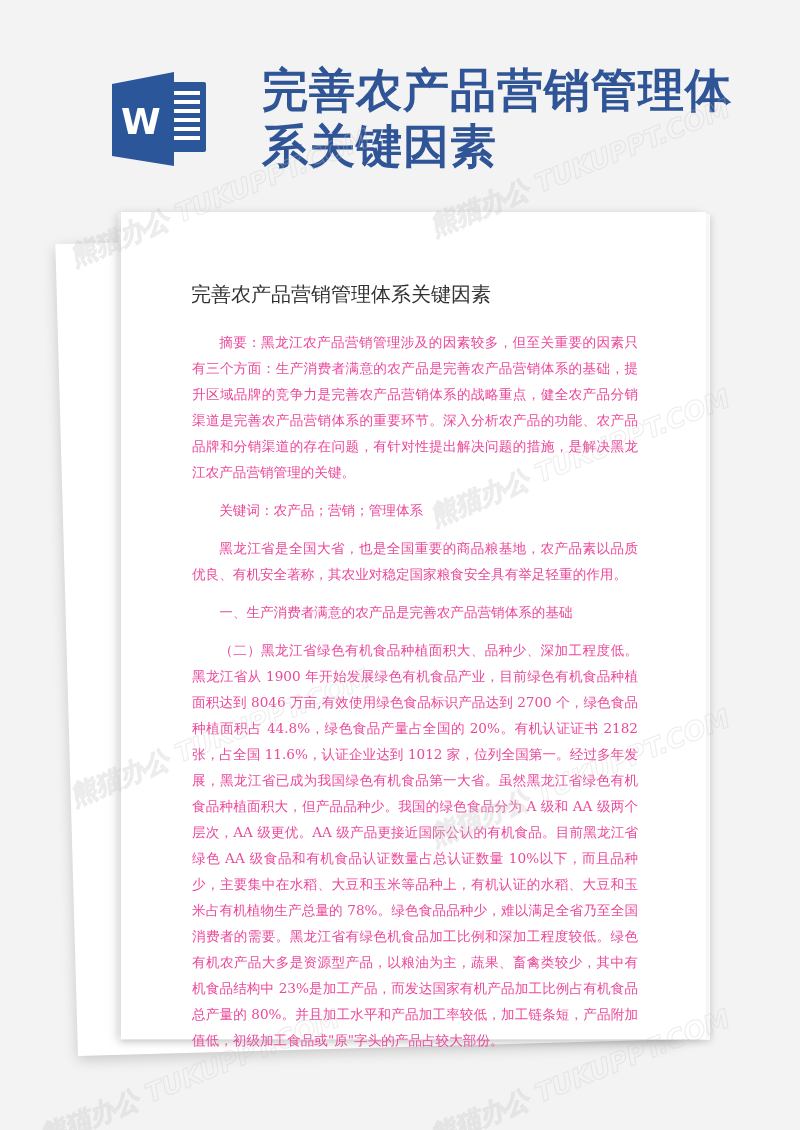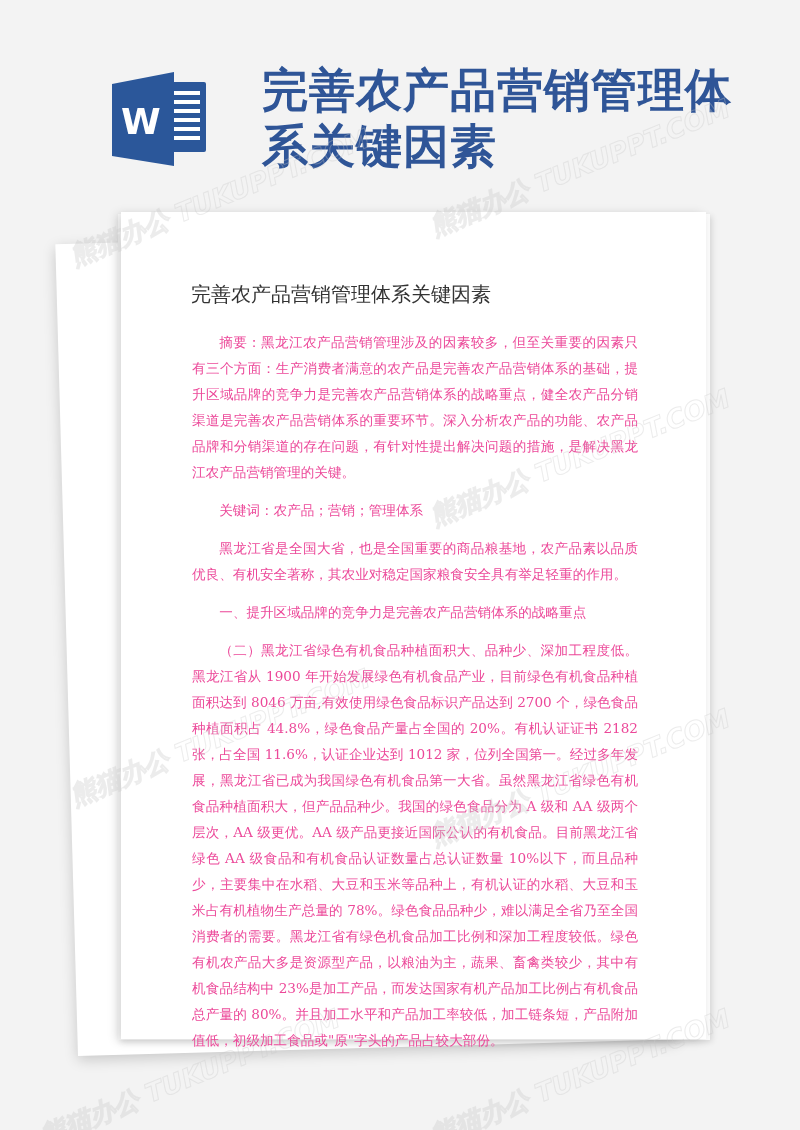--- a/index.html
+++ b/index.html
@@ -93,21 +93,21 @@
 
 <div class="page-back"></div>
 <div class="page-back2"></div>
 
 <div class="page">
   <div class="doc-title">完善农产品营销管理体系关键因素</div>
   <div class="body-text">
     <p>摘要：黑龙江农产品营销管理涉及的因素较多，但至关重要的因素只有三个方面：生产消费者满意的农产品是完善农产品营销体系的基础，提升区域品牌的竞争力是完善农产品营销体系的战略重点，健全农产品分销渠道是完善农产品营销体系的重要环节。深入分析农产品的功能、农产品品牌和分销渠道的存在问题，有针对性提出解决问题的措施，是解决黑龙江农产品营销管理的关键。</p>
     <p>关键词：农产品；营销；管理体系</p>
     <p>黑龙江省是全国大省，也是全国重要的商品粮基地，农产品素以品质优良、有机安全著称，其农业对稳定国家粮食安全具有举足轻重的作用。</p>
-    <p>一、提升区域品牌的竞争力是完善农产品营销体系的战略重点</p>
+    <p>一、生产消费者满意的农产品是完善农产品营销体系的基础</p>
     <p>（二）黑龙江省绿色有机食品种植面积大、品种少、深加工程度低。黑龙江省从 1900 年开始发展绿色有机食品产业，目前绿色有机食品种植面积达到 8046 万亩,有效使用绿色食品标识产品达到 2700 个，绿色食品种植面积占 44.8%，绿色食品产量占全国的 20%。有机认证证书 2182 张，占全国 11.6%，认证企业达到 1012 家，位列全国第一。经过多年发展，黑龙江省已成为我国绿色有机食品第一大省。虽然黑龙江省绿色有机食品种植面积大，但产品品种少。我国的绿色食品分为 A 级和 AA 级两个层次，AA 级更优。AA 级产品更接近国际公认的有机食品。目前黑龙江省绿色 AA 级食品和有机食品认证数量占总认证数量 10%以下，而且品种少，主要集中在水稻、大豆和玉米等品种上，有机认证的水稻、大豆和玉米占有机植物生产总量的 78%。绿色食品品种少，难以满足全省乃至全国消费者的需要。黑龙江省有绿色机食品加工比例和深加工程度较低。绿色有机农产品大多是资源型产品，以粮油为主，蔬果、畜禽类较少，其中有机食品结构中 23%是加工产品，而发达国家有机产品加工比例占有机食品总产量的 80%。并且加工水平和产品加工率较低，加工链条短，产品附加值低，初级加工食品或"原"字头的产品占较大部份。</p>
   </div>
 </div>
 
 <div class="watermark" style="left:420px; top:150px;">熊猫办公 TUKUPPT.COM</div>
 <div class="watermark" style="left:60px; top:180px;">熊猫办公 TUKUPPT.COM</div>
 <div class="watermark" style="left:420px; top:440px;">熊猫办公 TUKUPPT.COM</div>
 <div class="watermark" style="left:60px; top:720px;">熊猫办公 TUKUPPT.COM</div>
 <div class="watermark" style="left:420px; top:760px;">熊猫办公 TUKUPPT.COM</div>
 <div class="watermark" style="left:30px; top:1060px;">熊猫办公 TUKUPPT.COM</div>

